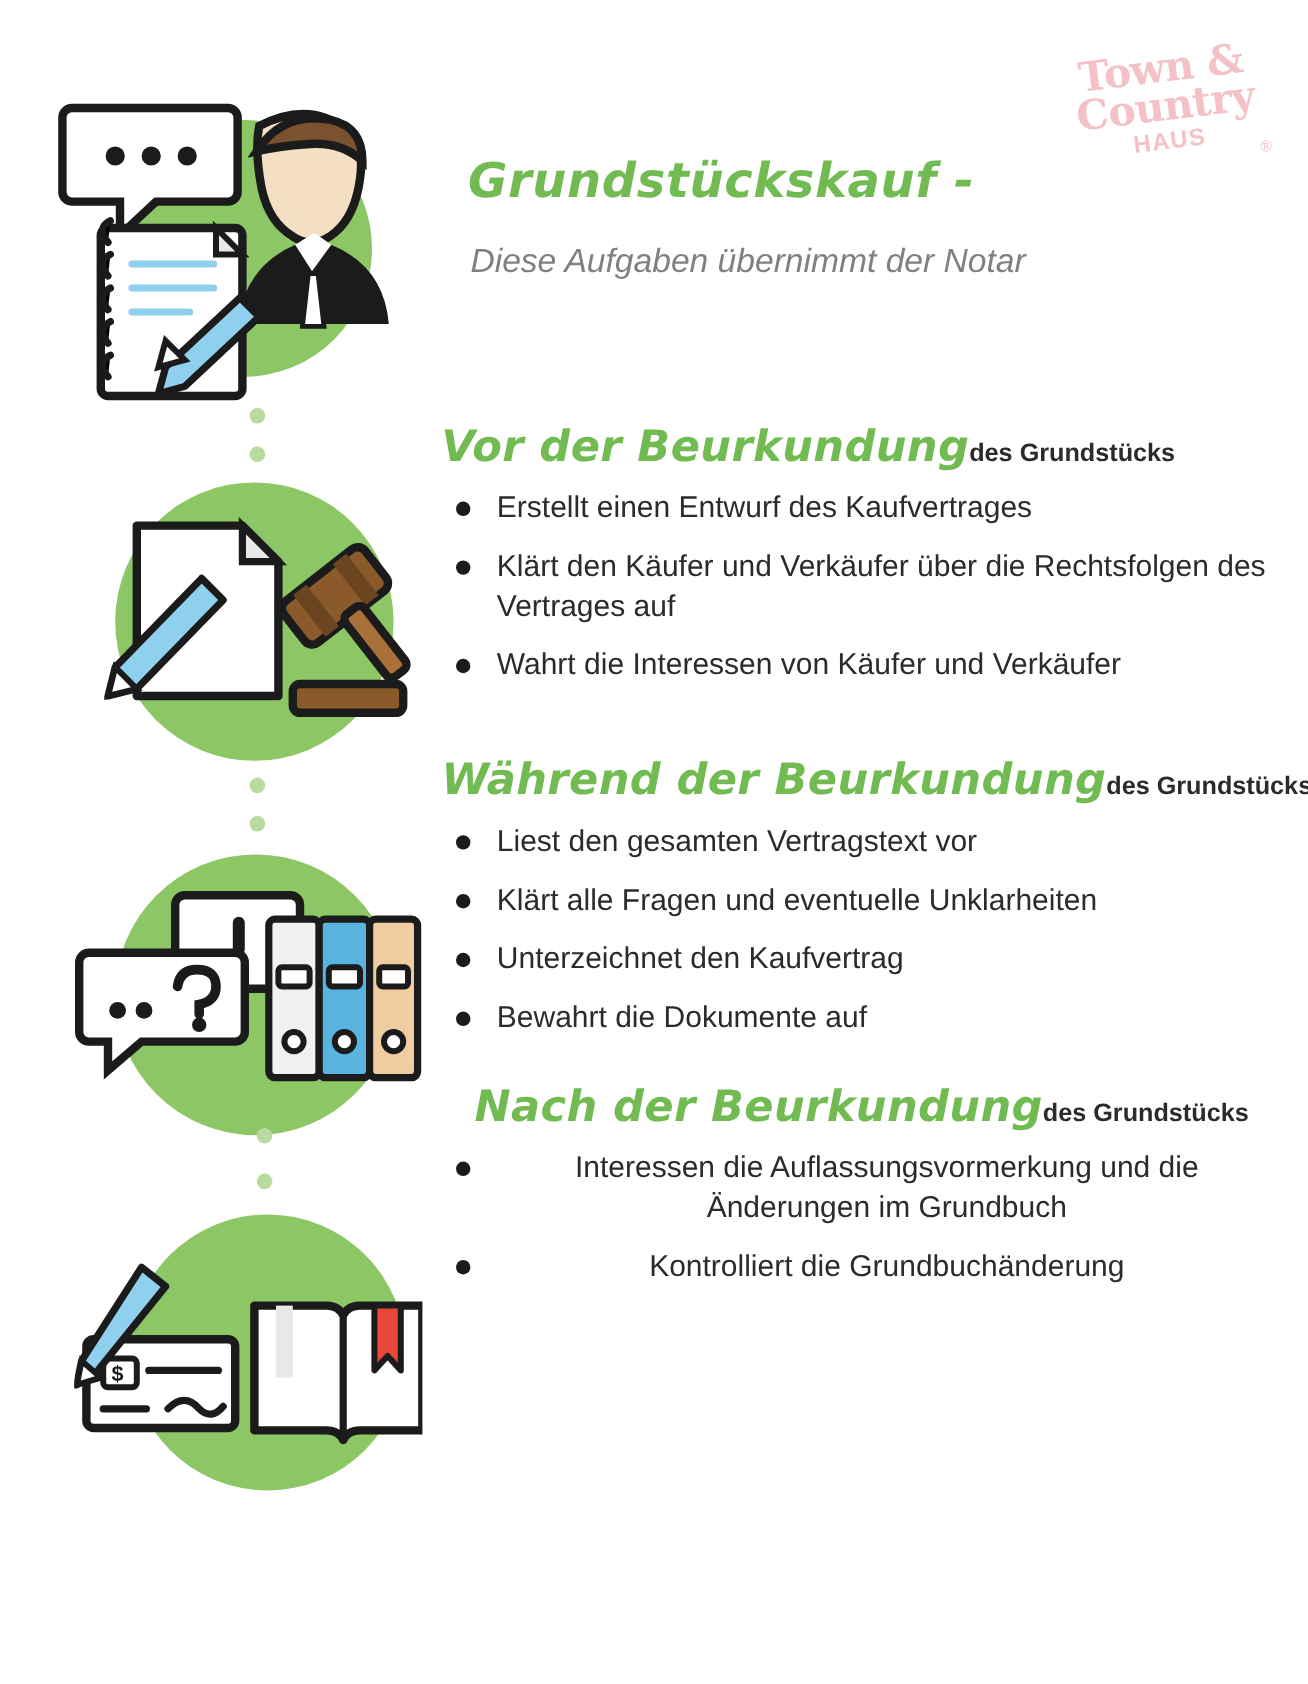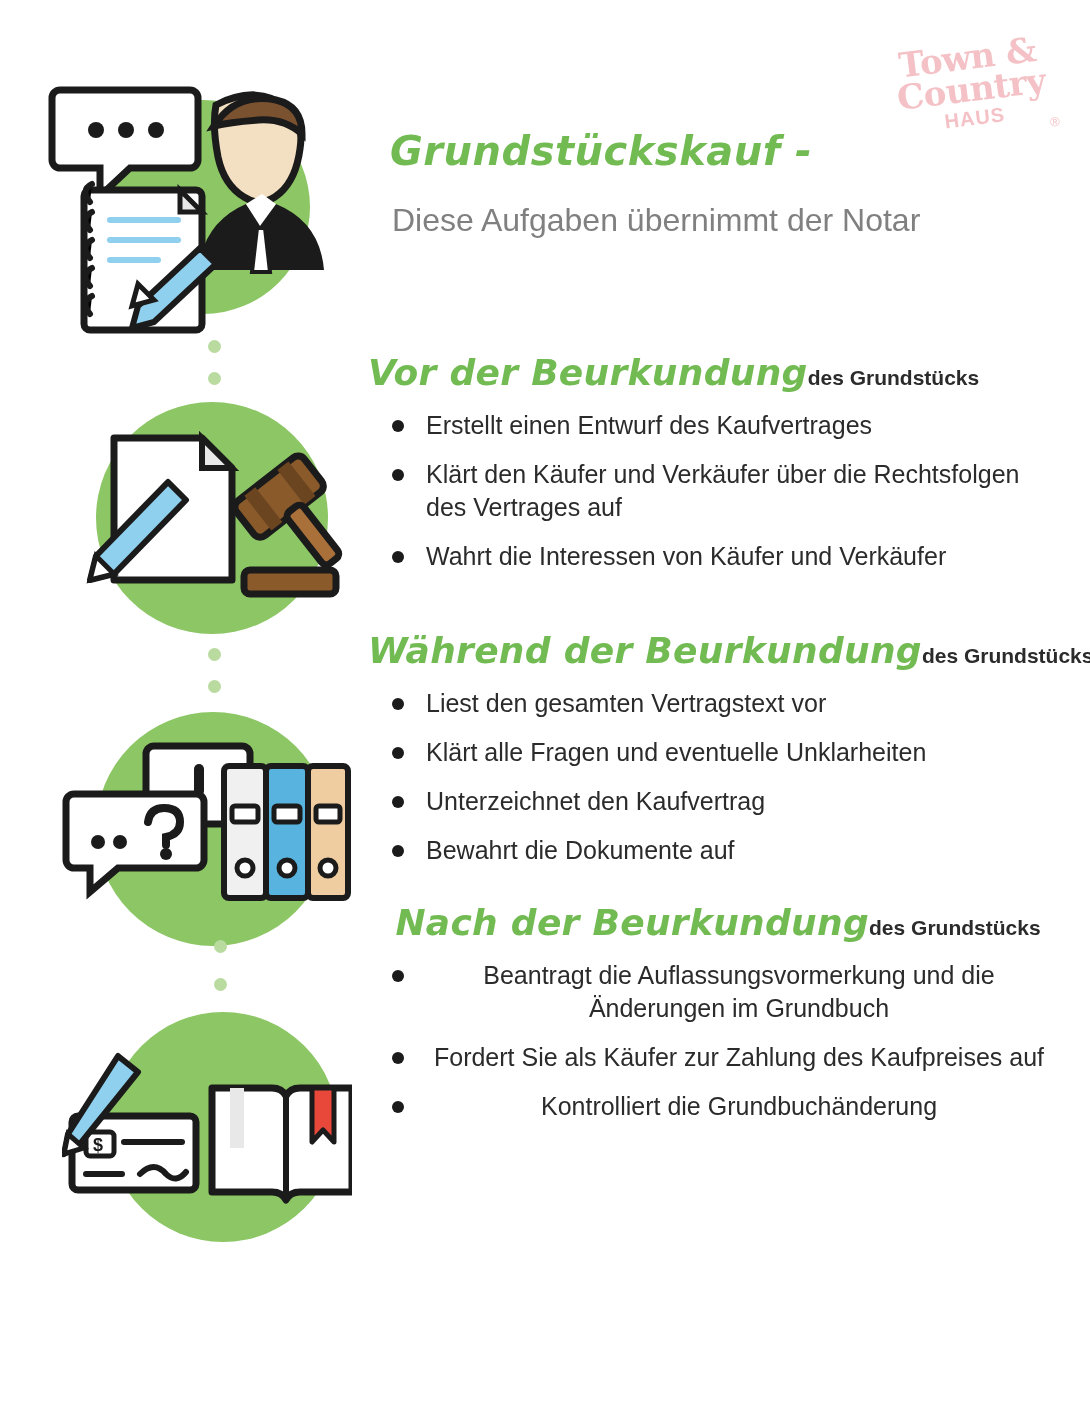--- a/index.html
+++ b/index.html
@@ -68,21 +68,22 @@
     font-size: 40px;
     color: #72bb53;
     letter-spacing: 0.5px;
     margin-left: 22px;
   }
   .subtitle {
     position: absolute;
     left: 392px;
     top: 202px;
     font-family: "Liberation Sans", sans-serif;
-    font-size: 32px;
+    font-style: italic;
+    font-size: 28px;
     color: #808080;
   }
 
   
   .circle {
     position: absolute;
     border-radius: 50%;
     background: #8cc665;
   }
   #circle-1 { left: 96px;  top: 100px;  width: 214px; height: 214px; }
@@ -121,21 +122,21 @@
   }
   .sec-sub {
     font-family: "Liberation Sans", sans-serif;
     font-weight: 700;
     font-size: 21px;
     color: #2b2b2b;
   }
 
   ul.items {
     list-style: none;
-    margin: 16px;
+    margin: 4px;
     padding: 0;
   }
   ul.items li {
     position: relative;
     padding-left: 42px;
     margin-bottom: 16px;
     font-size: 25px;
     line-height: 1.32;
     color: #2b2b2b;
   }
@@ -296,17 +297,16 @@
     <li>Unterzeichnet den Kaufvertrag</li>
     <li>Bewahrt die Dokumente auf</li>
   </ul>
 </div>
 
 <div class="section" id="section-3">
   <div class="sec-head">
     <span class="sec-title">Nach der Beurkundung</span><span class="sec-sub">des Grundstücks</span>
   </div>
   <ul class="items">
-    <li>Beantragt die Auflassungsvormerkung und die Änderungen im Grundbuch</li>
-    <li>Fordert Sie als Käufer zur Zahlung des Kaufpreises auf</li>
+    <li>Interessen die Auflassungsvormerkung und die Änderungen im Grundbuch</li>
     <li>Kontrolliert die Grundbuchänderung</li>
   </ul>
 </div>
 
 </body></html>

